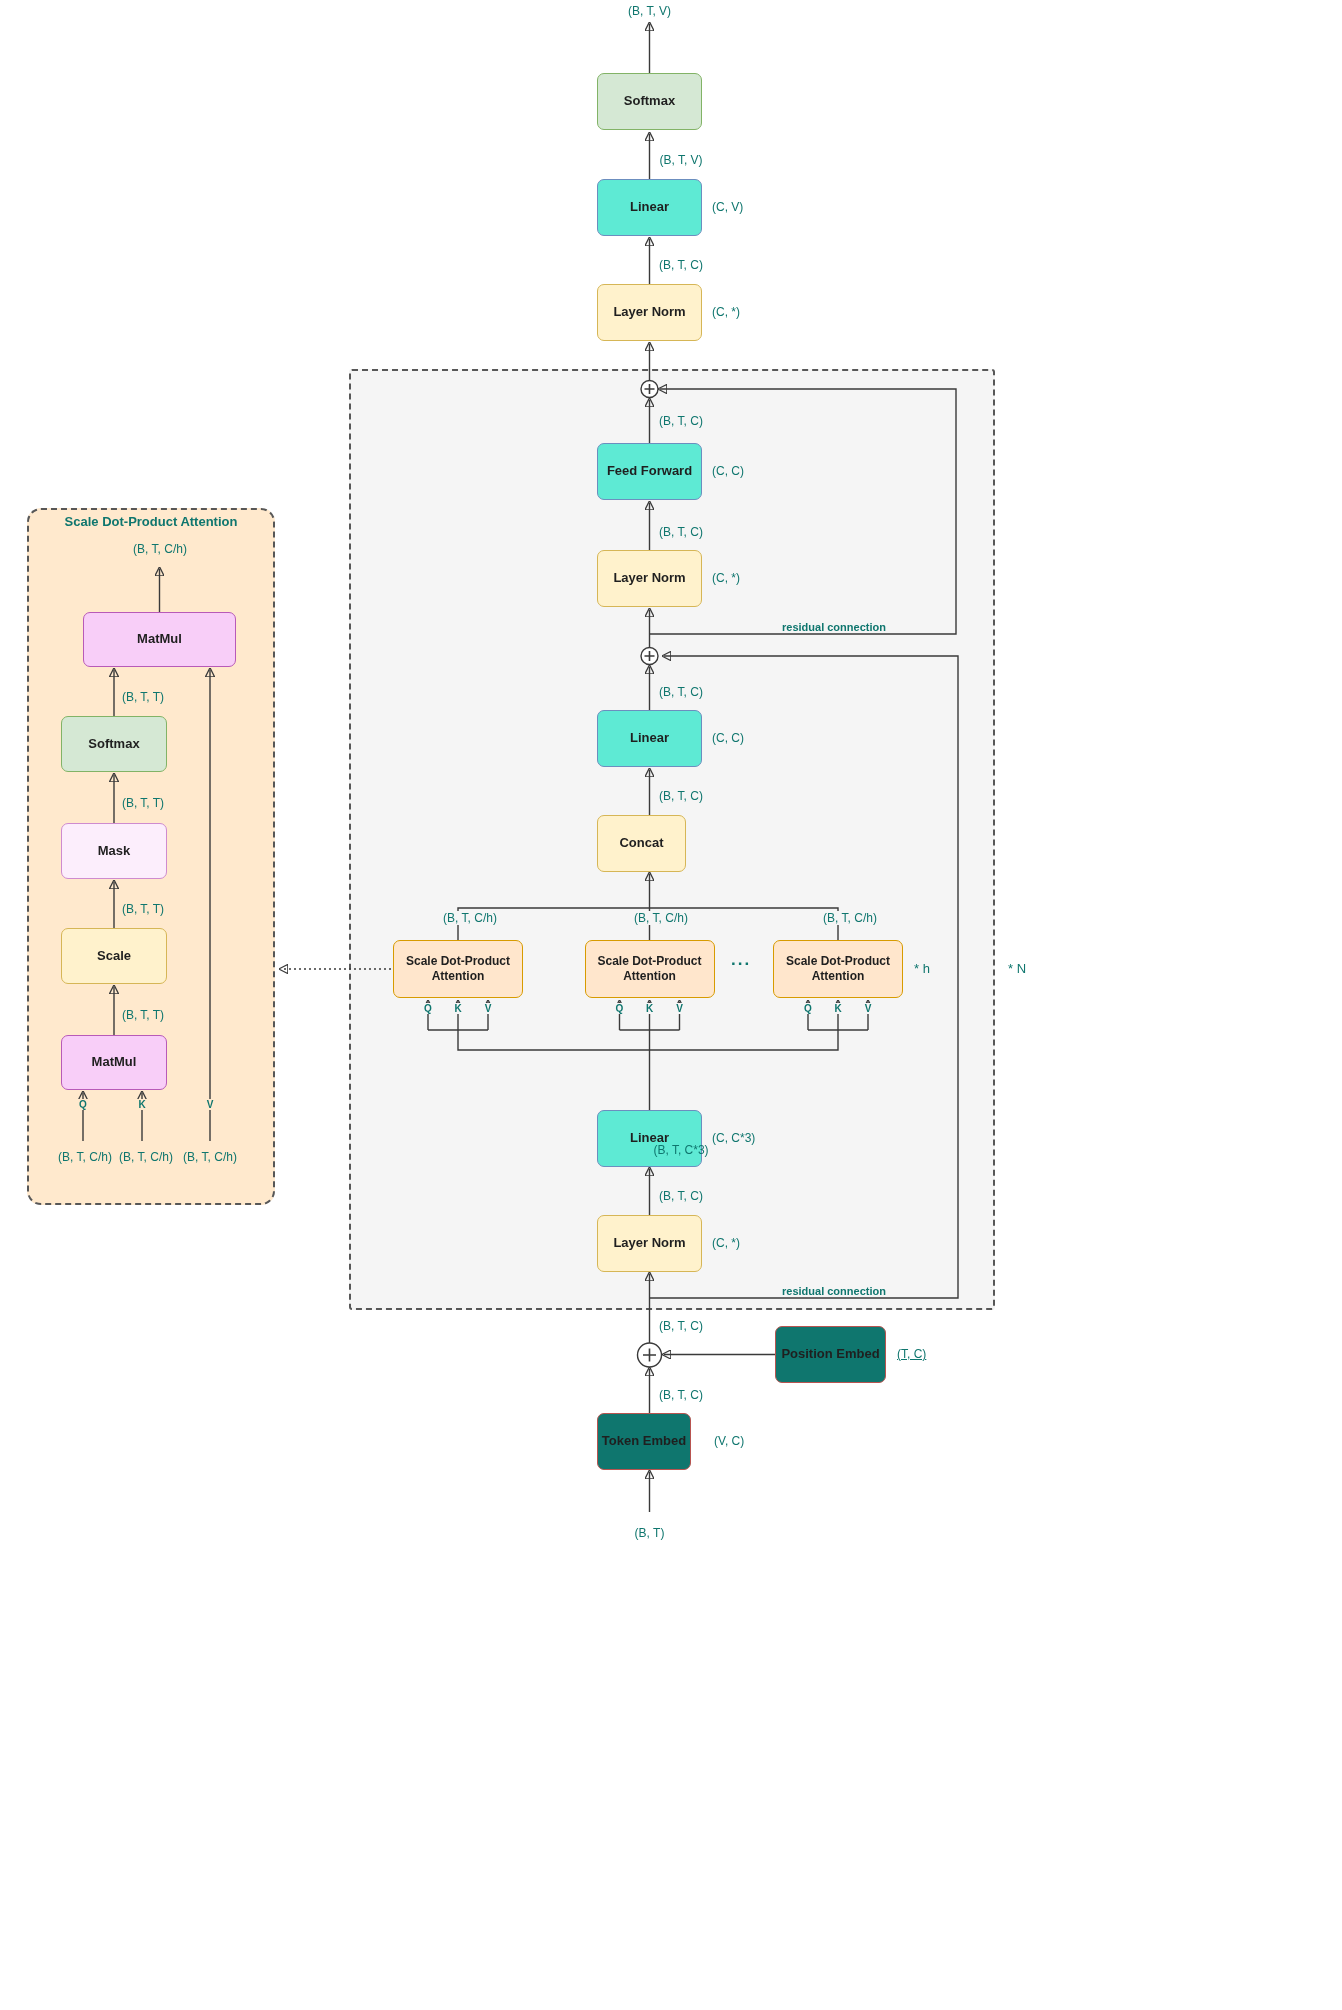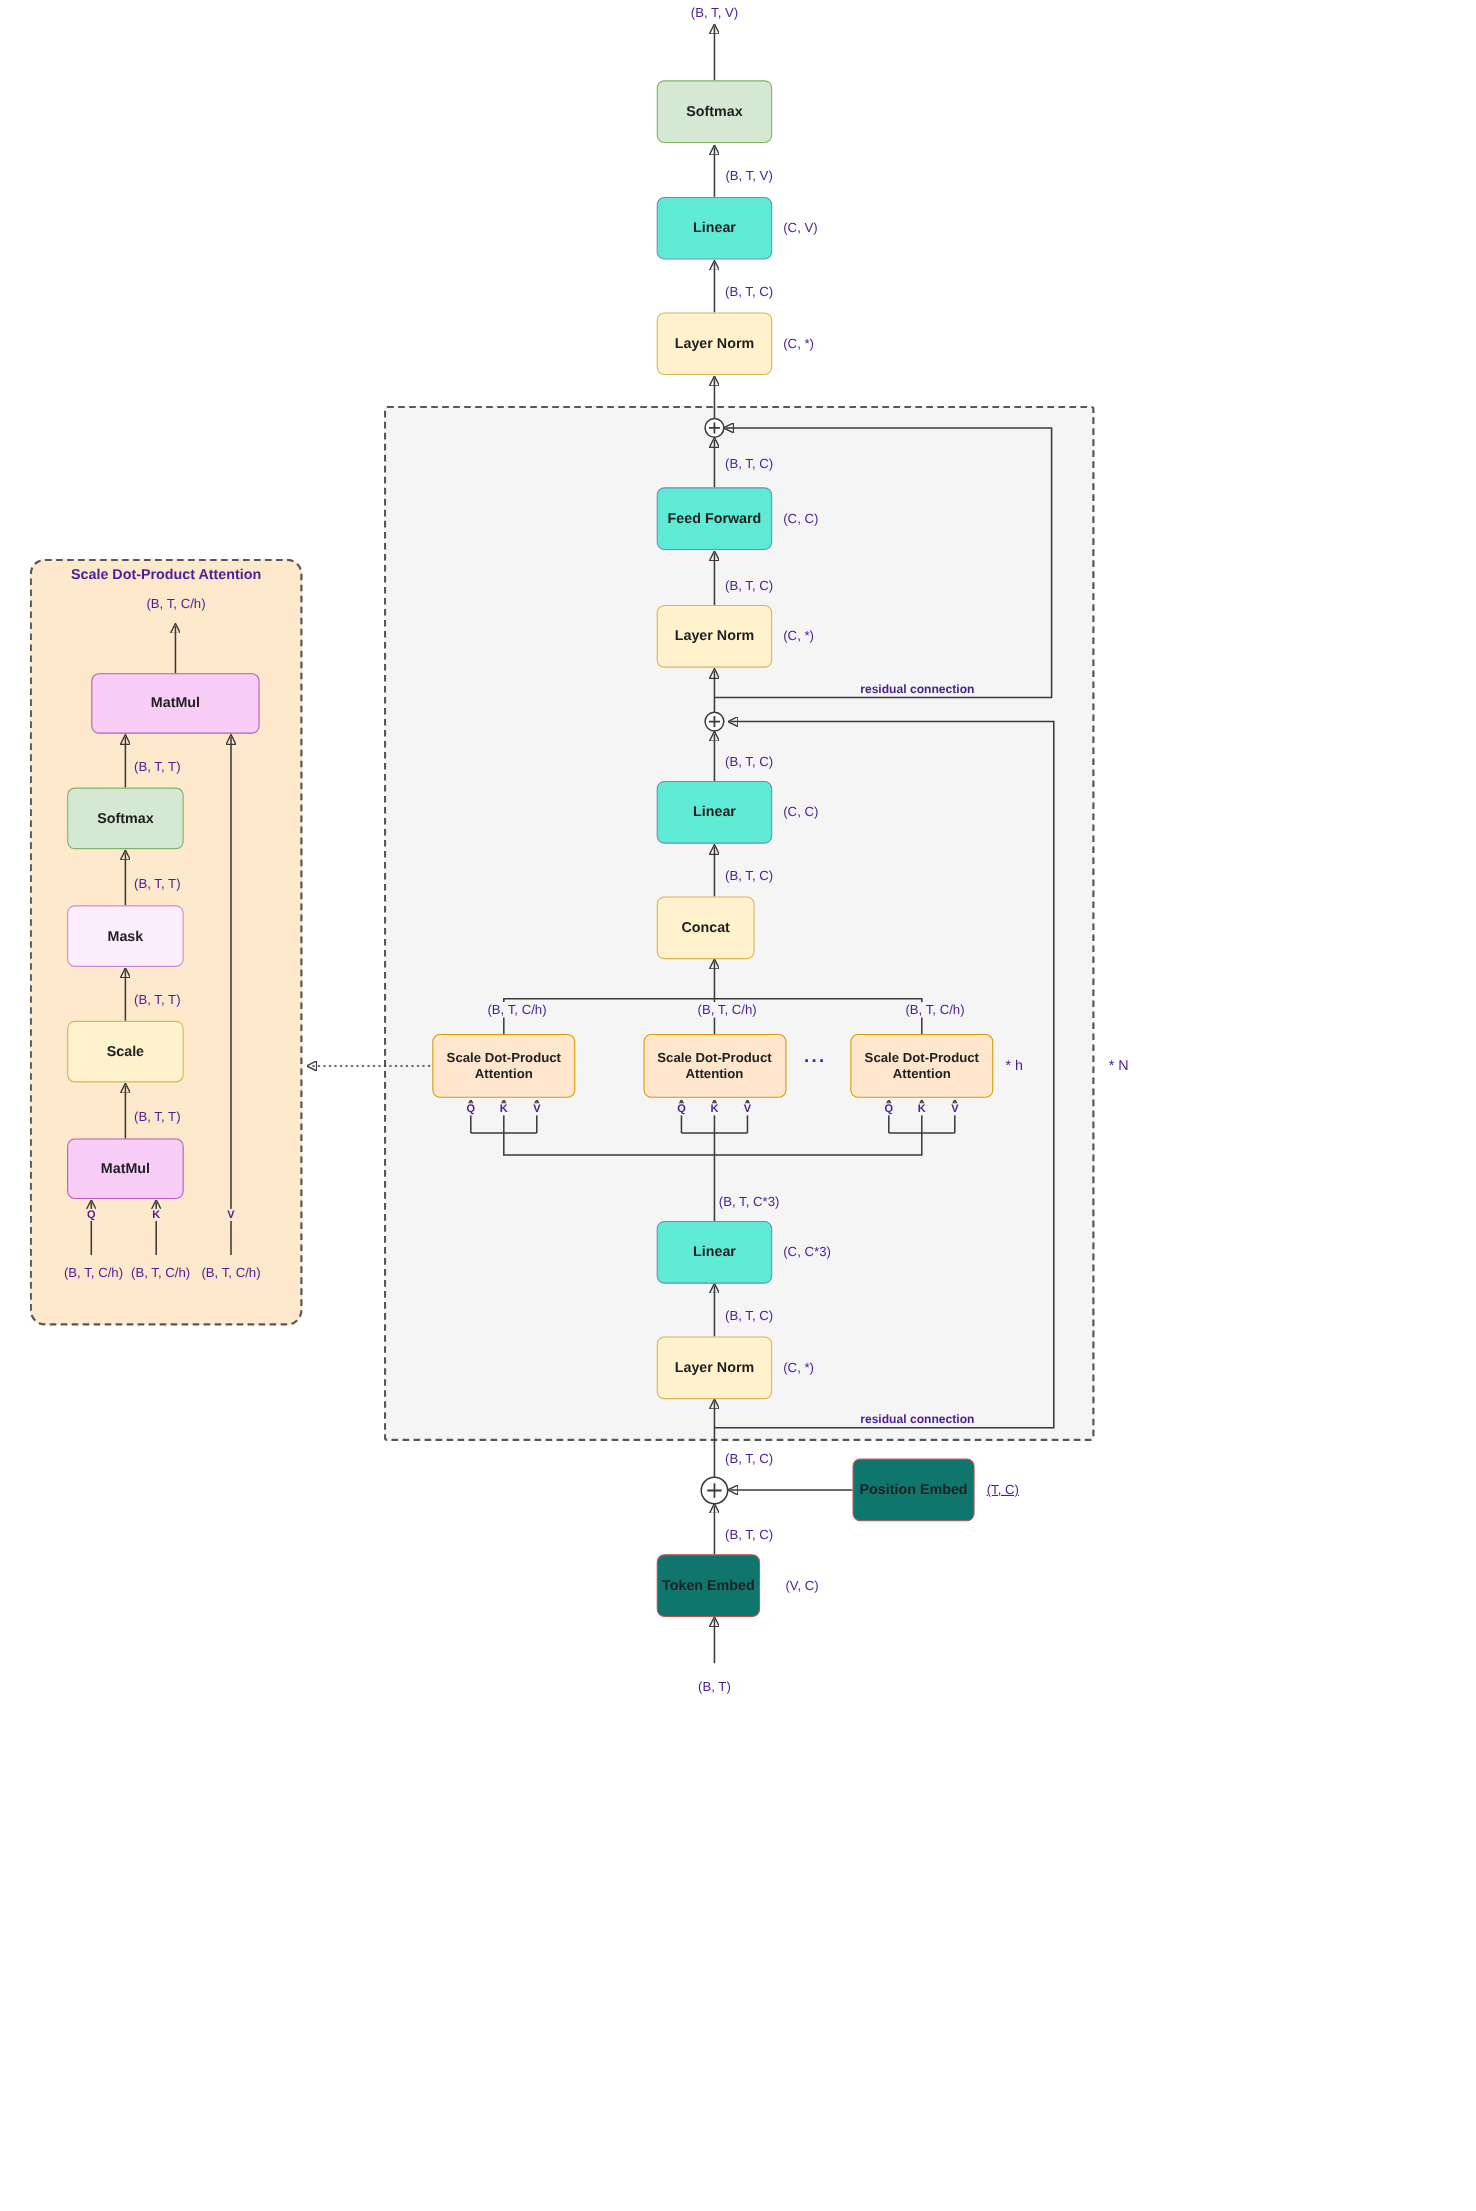--- a/index.html
+++ b/index.html
@@ -24,21 +24,21 @@
   }
   .node.sm { font-size: 12px; }
   .green    { background: #d5e8d4; border-color: #82b366; }
   .blue     { background: #5eead4; border-color: #6c8ebf; }
   .yellow   { background: #fff2cc; border-color: #d6b656; }
   .red      { background: #0f766e; border-color: #b85450; }
   .orange   { background: #ffe6cc; border-color: #d79b00; }
   .pink     { background: #f8cef8; border-color: #b85ab8; }
   .palepink { background: #fceefc; border-color: #cf8bcf; }
 
-  .lbl { position: absolute; z-index: 3; font-size: 12px; color: #4c1d95; white-space: nowrap; }
+  .lbl { position: absolute; z-index: 3; font-size: 12px; color: #0f766e; white-space: nowrap; }
   .c { transform: translateX(-50%); }
   .title { font-size: 13px; font-weight: bold; }
   .qkv { font-size: 10px; font-weight: bold; }
   .resid { font-size: 11px; font-weight: bold; }
   .dots { font-size: 17px; font-weight: bold; letter-spacing: 2px; }
   .bgg { background: #f5f5f5; padding: 0 2px; }
   .bgt { background: #ffe9cd; padding: 0 2px; }
 </style>
 </head>
 <body>
@@ -150,21 +150,21 @@
   <div class="lbl resid" style="left:782px; top:621px;">residual connection</div>
   <div class="lbl c" style="left:681px; top:685px;">(B, T, C)</div>
   <div class="lbl" style="left:712px; top:731px;">(C, C)</div>
   <div class="lbl c" style="left:681px; top:789px;">(B, T, C)</div>
   <div class="lbl c bgg" style="left:470px; top:911px;">(B, T, C/h)</div>
   <div class="lbl c bgg" style="left:661px; top:911px;">(B, T, C/h)</div>
   <div class="lbl c bgg" style="left:850px; top:911px;">(B, T, C/h)</div>
   <div class="lbl dots" style="left:731px; top:950px;">...</div>
   <div class="lbl" style="left:914px; top:961px; font-size:13px;">* h</div>
   <div class="lbl" style="left:1008px; top:961px; font-size:13px;">* N</div>
-  <div class="lbl c" style="left:681px; top:1085px;">(B, T, C*3)</div>
+  <div class="lbl c" style="left:681px; top:1143px;">(B, T, C*3)</div>
   <div class="lbl" style="left:712px; top:1131px;">(C, C*3)</div>
   <div class="lbl c" style="left:681px; top:1189px;">(B, T, C)</div>
   <div class="lbl" style="left:712px; top:1236px;">(C, *)</div>
   <div class="lbl resid" style="left:782px; top:1285px;">residual connection</div>
   <div class="lbl c" style="left:681px; top:1319px;">(B, T, C)</div>
   <div class="lbl" style="left:897px; top:1347px;text-decoration:underline;">(T, C)</div>
   <div class="lbl c" style="left:681px; top:1388px;">(B, T, C)</div>
   <div class="lbl" style="left:714px; top:1434px;">(V, C)</div>
   <div class="lbl c" style="left:649.5px; top:1526px;">(B, T)</div>
 

